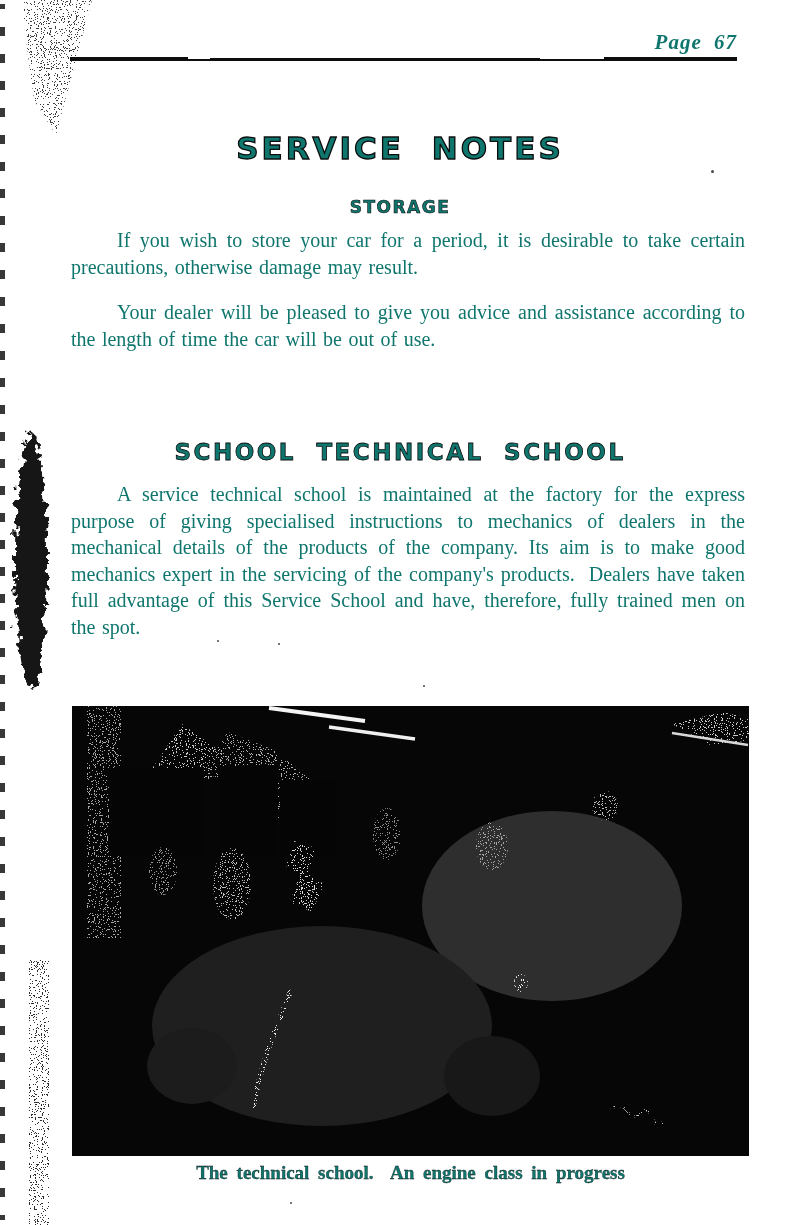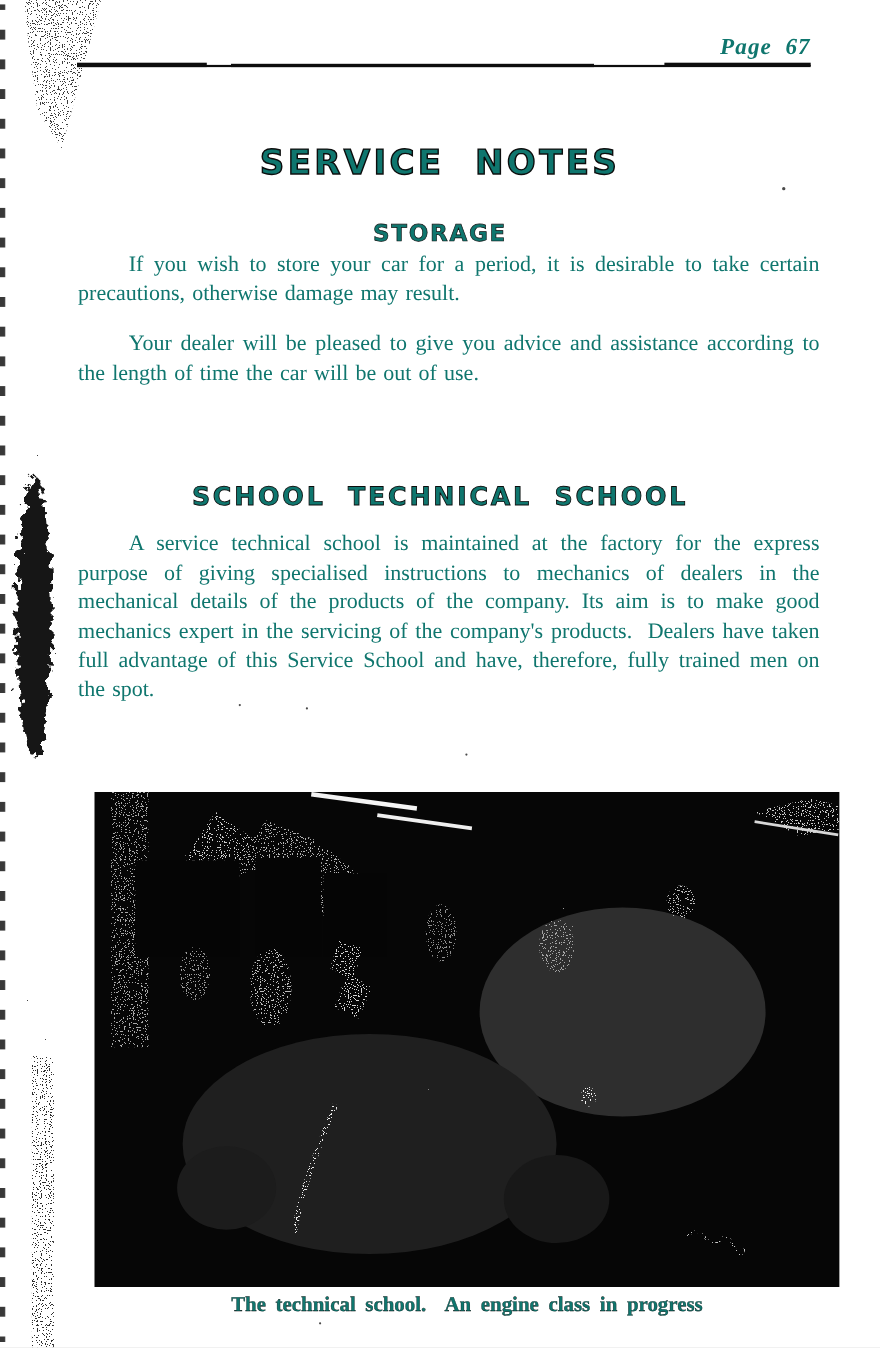--- a/index.html
+++ b/index.html
@@ -28,34 +28,34 @@
     letter-spacing:3px;word-spacing:14px;
     -webkit-text-stroke:1.3px #0d0d0d;
     text-shadow:0 0 .5px #000;
   }
   .subhead{
     position:absolute;left:0;width:800px;text-align:center;
     font-family:"DejaVu Sans", sans-serif;
     font-weight:bold;line-height:1;
     -webkit-text-stroke:.6px #0d0d0d;
   }
-  .h-storage{top:185px;font-size:21px;letter-spacing:1.5px;text-align:center;}
+  .h-storage{top:185px;font-size:17px;letter-spacing:1.5px;text-align:center;}
   .h-school{top:422px;font-size:23px;letter-spacing:2.5px;word-spacing:10px;-webkit-text-stroke:.8px #0d0d0d;}
   .para{
     position:absolute;left:71px;width:674px;
     font-size:20px;line-height:26.5px;
     text-align:justify;text-indent:46px;
     word-spacing:1.5px;
     white-space:pre-wrap;
     margin:0;
   }
   .p1{top:227px;}
   .p2{top:299px;}
   .p3{top:481px;}
-  figure{position:absolute;left:68px;top:702px;margin:18px;width:677px;}
+  figure{position:absolute;left:68px;top:702px;margin:4px;width:677px;}
   figure svg.photo{display:block;width:677px;height:450px;background:#060606;}
   figcaption{
     display:block;width:677px;margin-top:6px;
     text-align:center;
     font:bold 19px "Liberation Serif", serif;
     word-spacing:4px;white-space:pre-wrap;
     -webkit-text-stroke:.3px #0d0d0d;
   }
   .binding{position:absolute;left:0;top:0;width:100px;height:1225px;pointer-events:none;}
   .ink-dot{position:absolute;background:#4a4a4a;border-radius:50%;}

